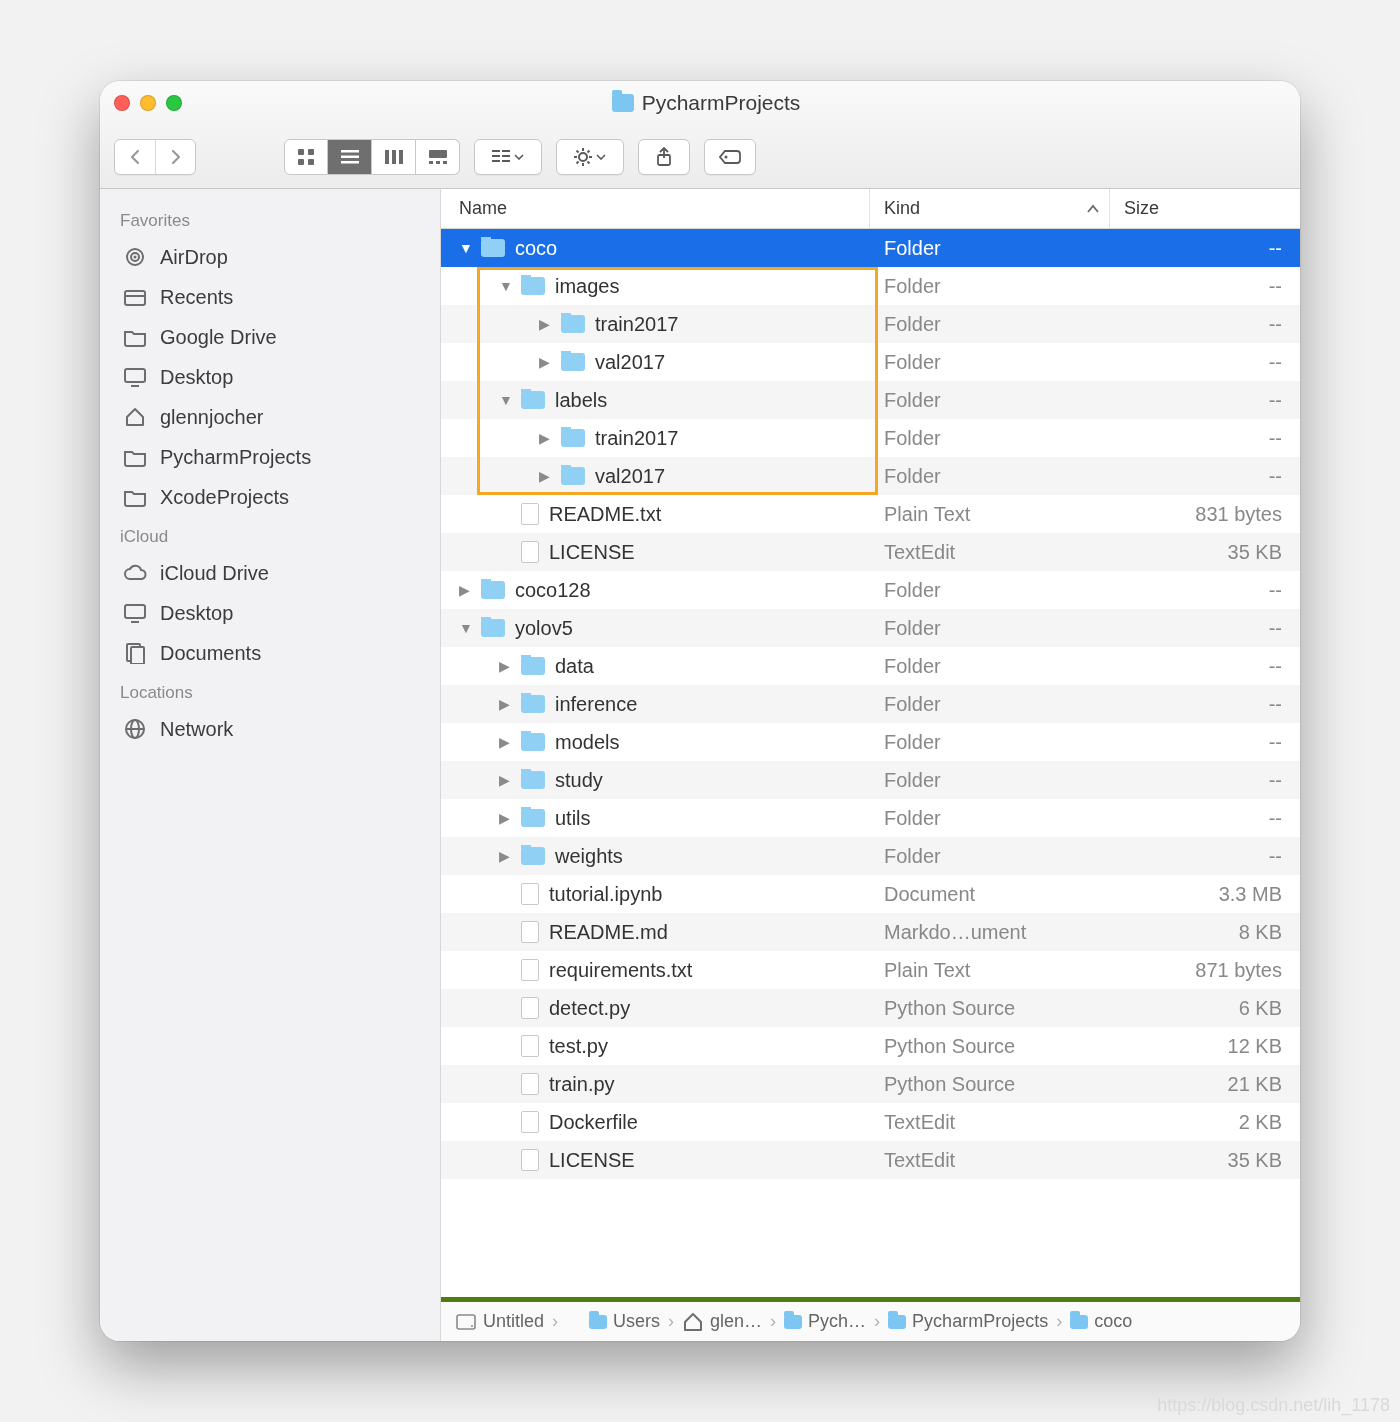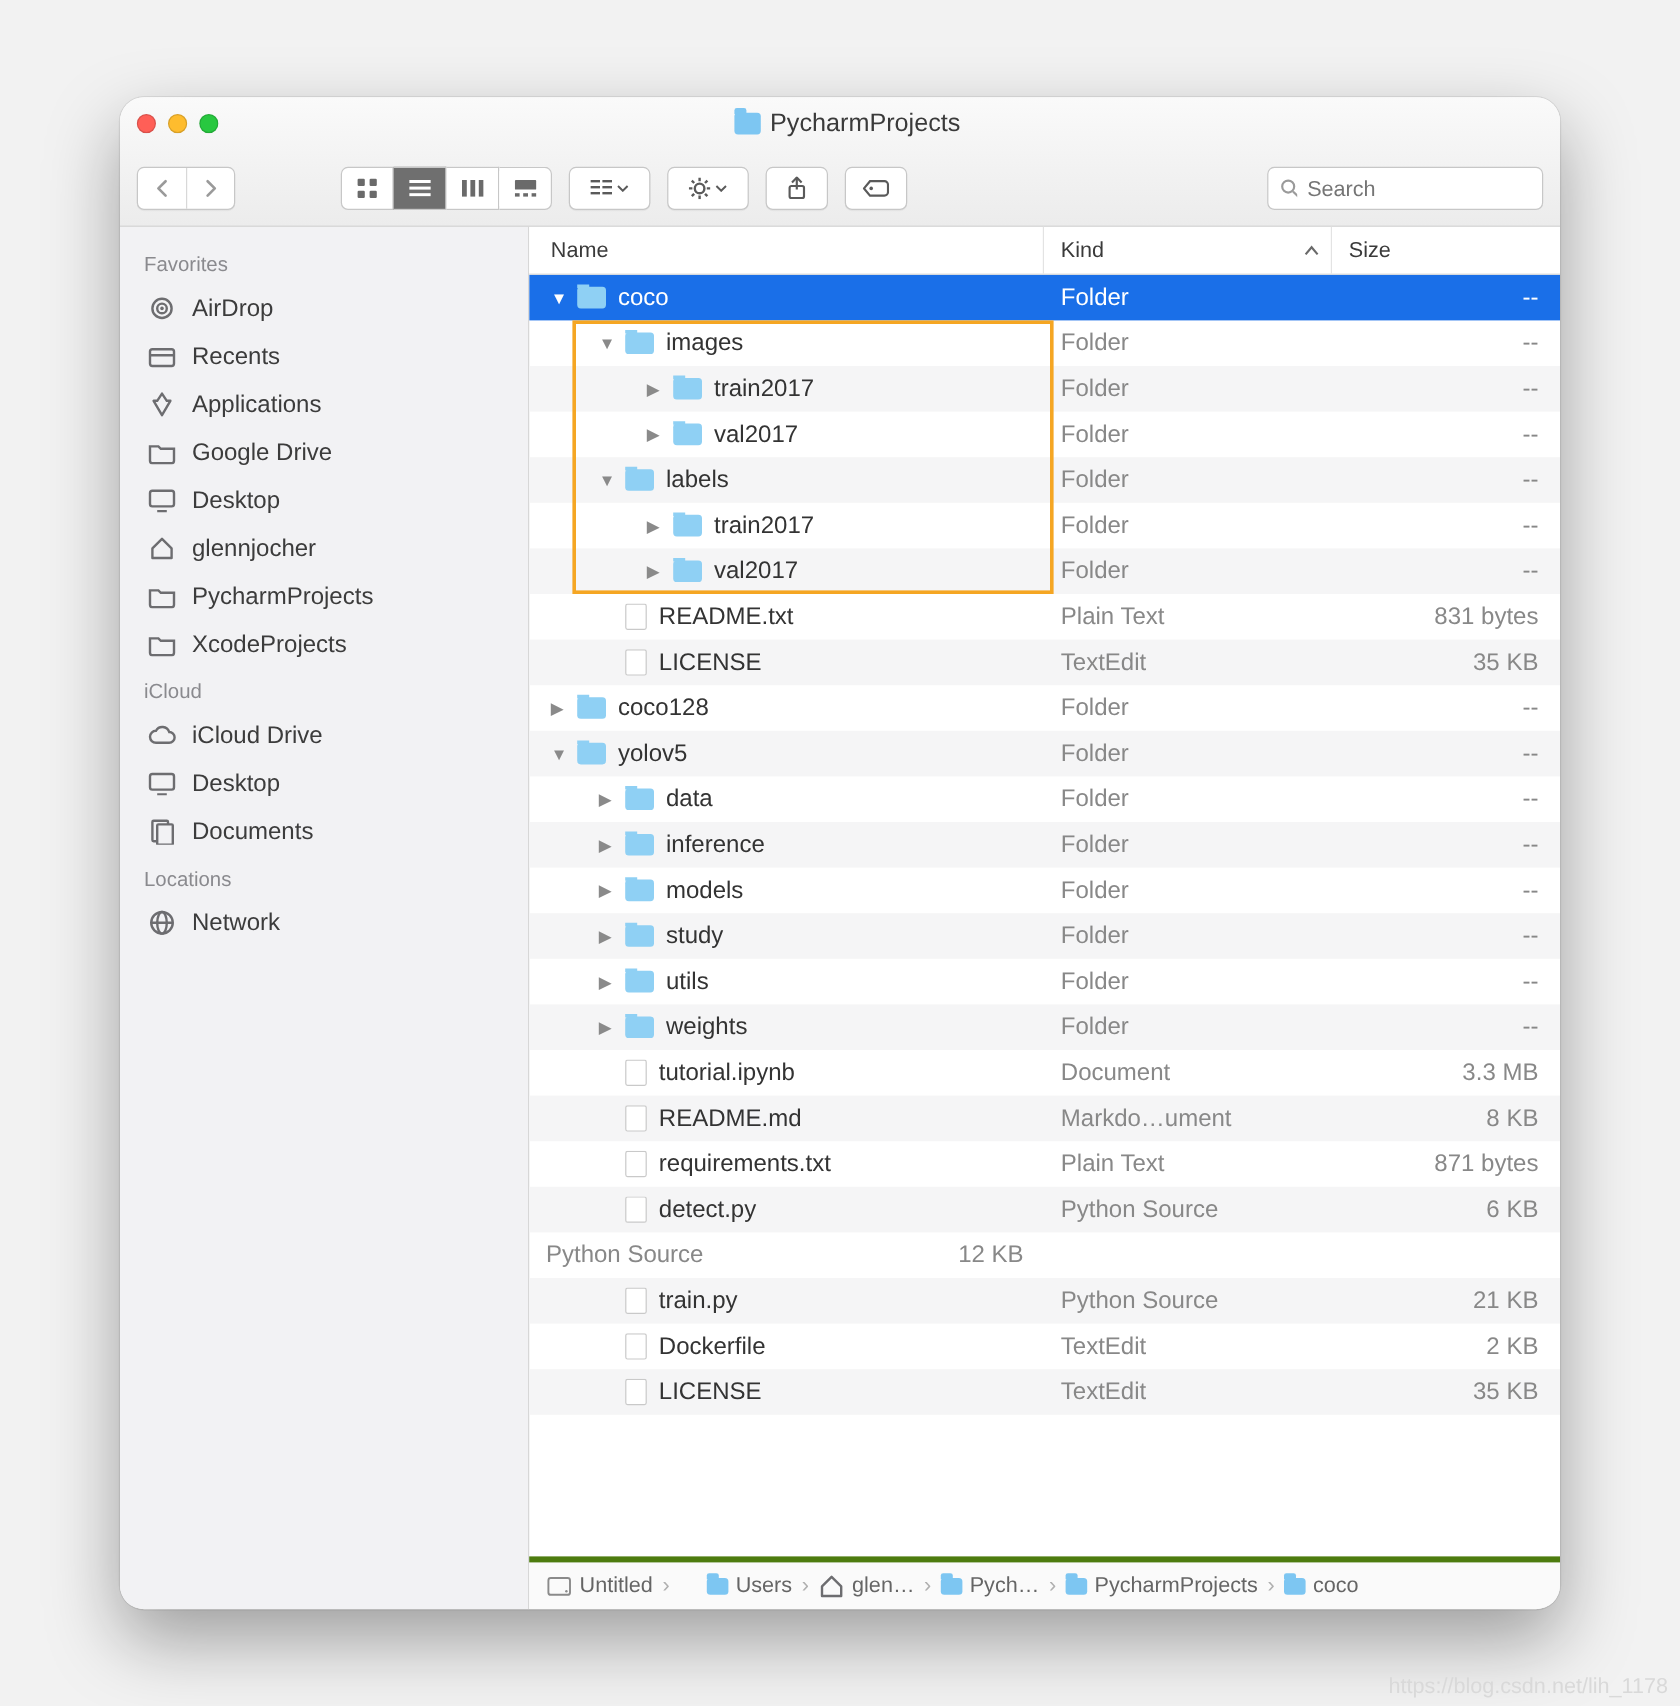--- a/index.html
+++ b/index.html
@@ -161,27 +161,20 @@
             <path d="M4 5 L8 1 L12 5" fill="none" stroke="#5a5a5a" stroke-width="1.8"></path>
           </svg>
       </div>
       <div class="tbtn single">
         <svg width="22" height="16">
             <path d="M6 2 H18 A3 3 0 0 1 21 5 V11 A3 3 0 0 1 18 14 H6 L1 8 Z" fill="none" stroke="#5a5a5a" stroke-width="1.8"></path>
             <circle cx="7" cy="8" r="1.5" fill="#5a5a5a"></circle>
           </svg>
       </div>
       <div class="spacer"></div>
-      <div class="search">
-        <svg width="16" height="16">
-            <circle cx="6.5" cy="6.5" r="5" fill="none" stroke="#9a9a9a" stroke-width="1.8"></circle>
-            <line x1="10.5" y1="10.5" x2="15" y2="15" stroke="#9a9a9a" stroke-width="1.8"></line>
-          </svg>
-        <input placeholder="Search" style="">
-      </div>
     </div>
   </div>
 
   <div class="body">
     <div class="sidebar" id="sidebar">
         <div class="sb-head">Favorites</div>
         <div class="sb-item">
           <span class="sb-icon">
             <svg width="24" height="24">
               <circle cx="12" cy="12" r="4" fill="none" stroke="#6d6d70" stroke-width="2"></circle>
@@ -195,28 +188,20 @@
           <span class="sb-icon">
             <svg width="24" height="20">
               <rect x="2" y="4" width="20" height="14" rx="2" fill="none" stroke="#6d6d70" stroke-width="2"></rect>
               <line x1="2" y1="9" x2="22" y2="9" stroke="#6d6d70" stroke-width="2"></line>
             </svg>
           </span>
           <span>Recents</span>
         </div>
         <div class="sb-item">
           <span class="sb-icon">
-            <svg width="22" height="22">
-              <path d="M11 2 L15 8 H18 L11 20 L4 8 H7 Z" fill="none" stroke="#6d6d70" stroke-width="2" stroke-linejoin="round"></path>
-            </svg>
-          </span>
-          <span>Applications</span>
-        </div>
-        <div class="sb-item">
-          <span class="sb-icon">
             <svg width="24" height="20">
               <path d="M2 5 H9 L11 7 H22 V17 A2 2 0 0 1 20 19 H4 A2 2 0 0 1 2 17 Z" fill="none" stroke="#6d6d70" stroke-width="2"></path>
             </svg>
           </span>
           <span>Google Drive</span>
         </div>
         <div class="sb-item">
           <span class="sb-icon">
             <svg width="24" height="20">
               <rect x="2" y="2" width="20" height="13" rx="2" fill="none" stroke="#6d6d70" stroke-width="2"></rect>
@@ -487,20 +472,25 @@
           <div class="row alt">
             <div class="c-name" style="padding-left:58px">
               <span class="disc"></span>
               <span class="ficon file"></span>
               <span>detect.py</span>
             </div>
             <div class="c-kind">Python Source</div>
             <div class="c-size">6 KB</div>
           </div>
           <div class="row">
+            <div class="c-name" style="padding-left:58px">
+              <span class="disc"></span>
+              <span class="ficon file"></span>
+              <span>test.py</span>
+            </div>
             <div class="c-kind">Python Source</div>
             <div class="c-size">12 KB</div>
           </div>
           <div class="row alt">
             <div class="c-name" style="padding-left:58px">
               <span class="disc"></span>
               <span class="ficon file"></span>
               <span>train.py</span>
             </div>
             <div class="c-kind">Python Source</div>

